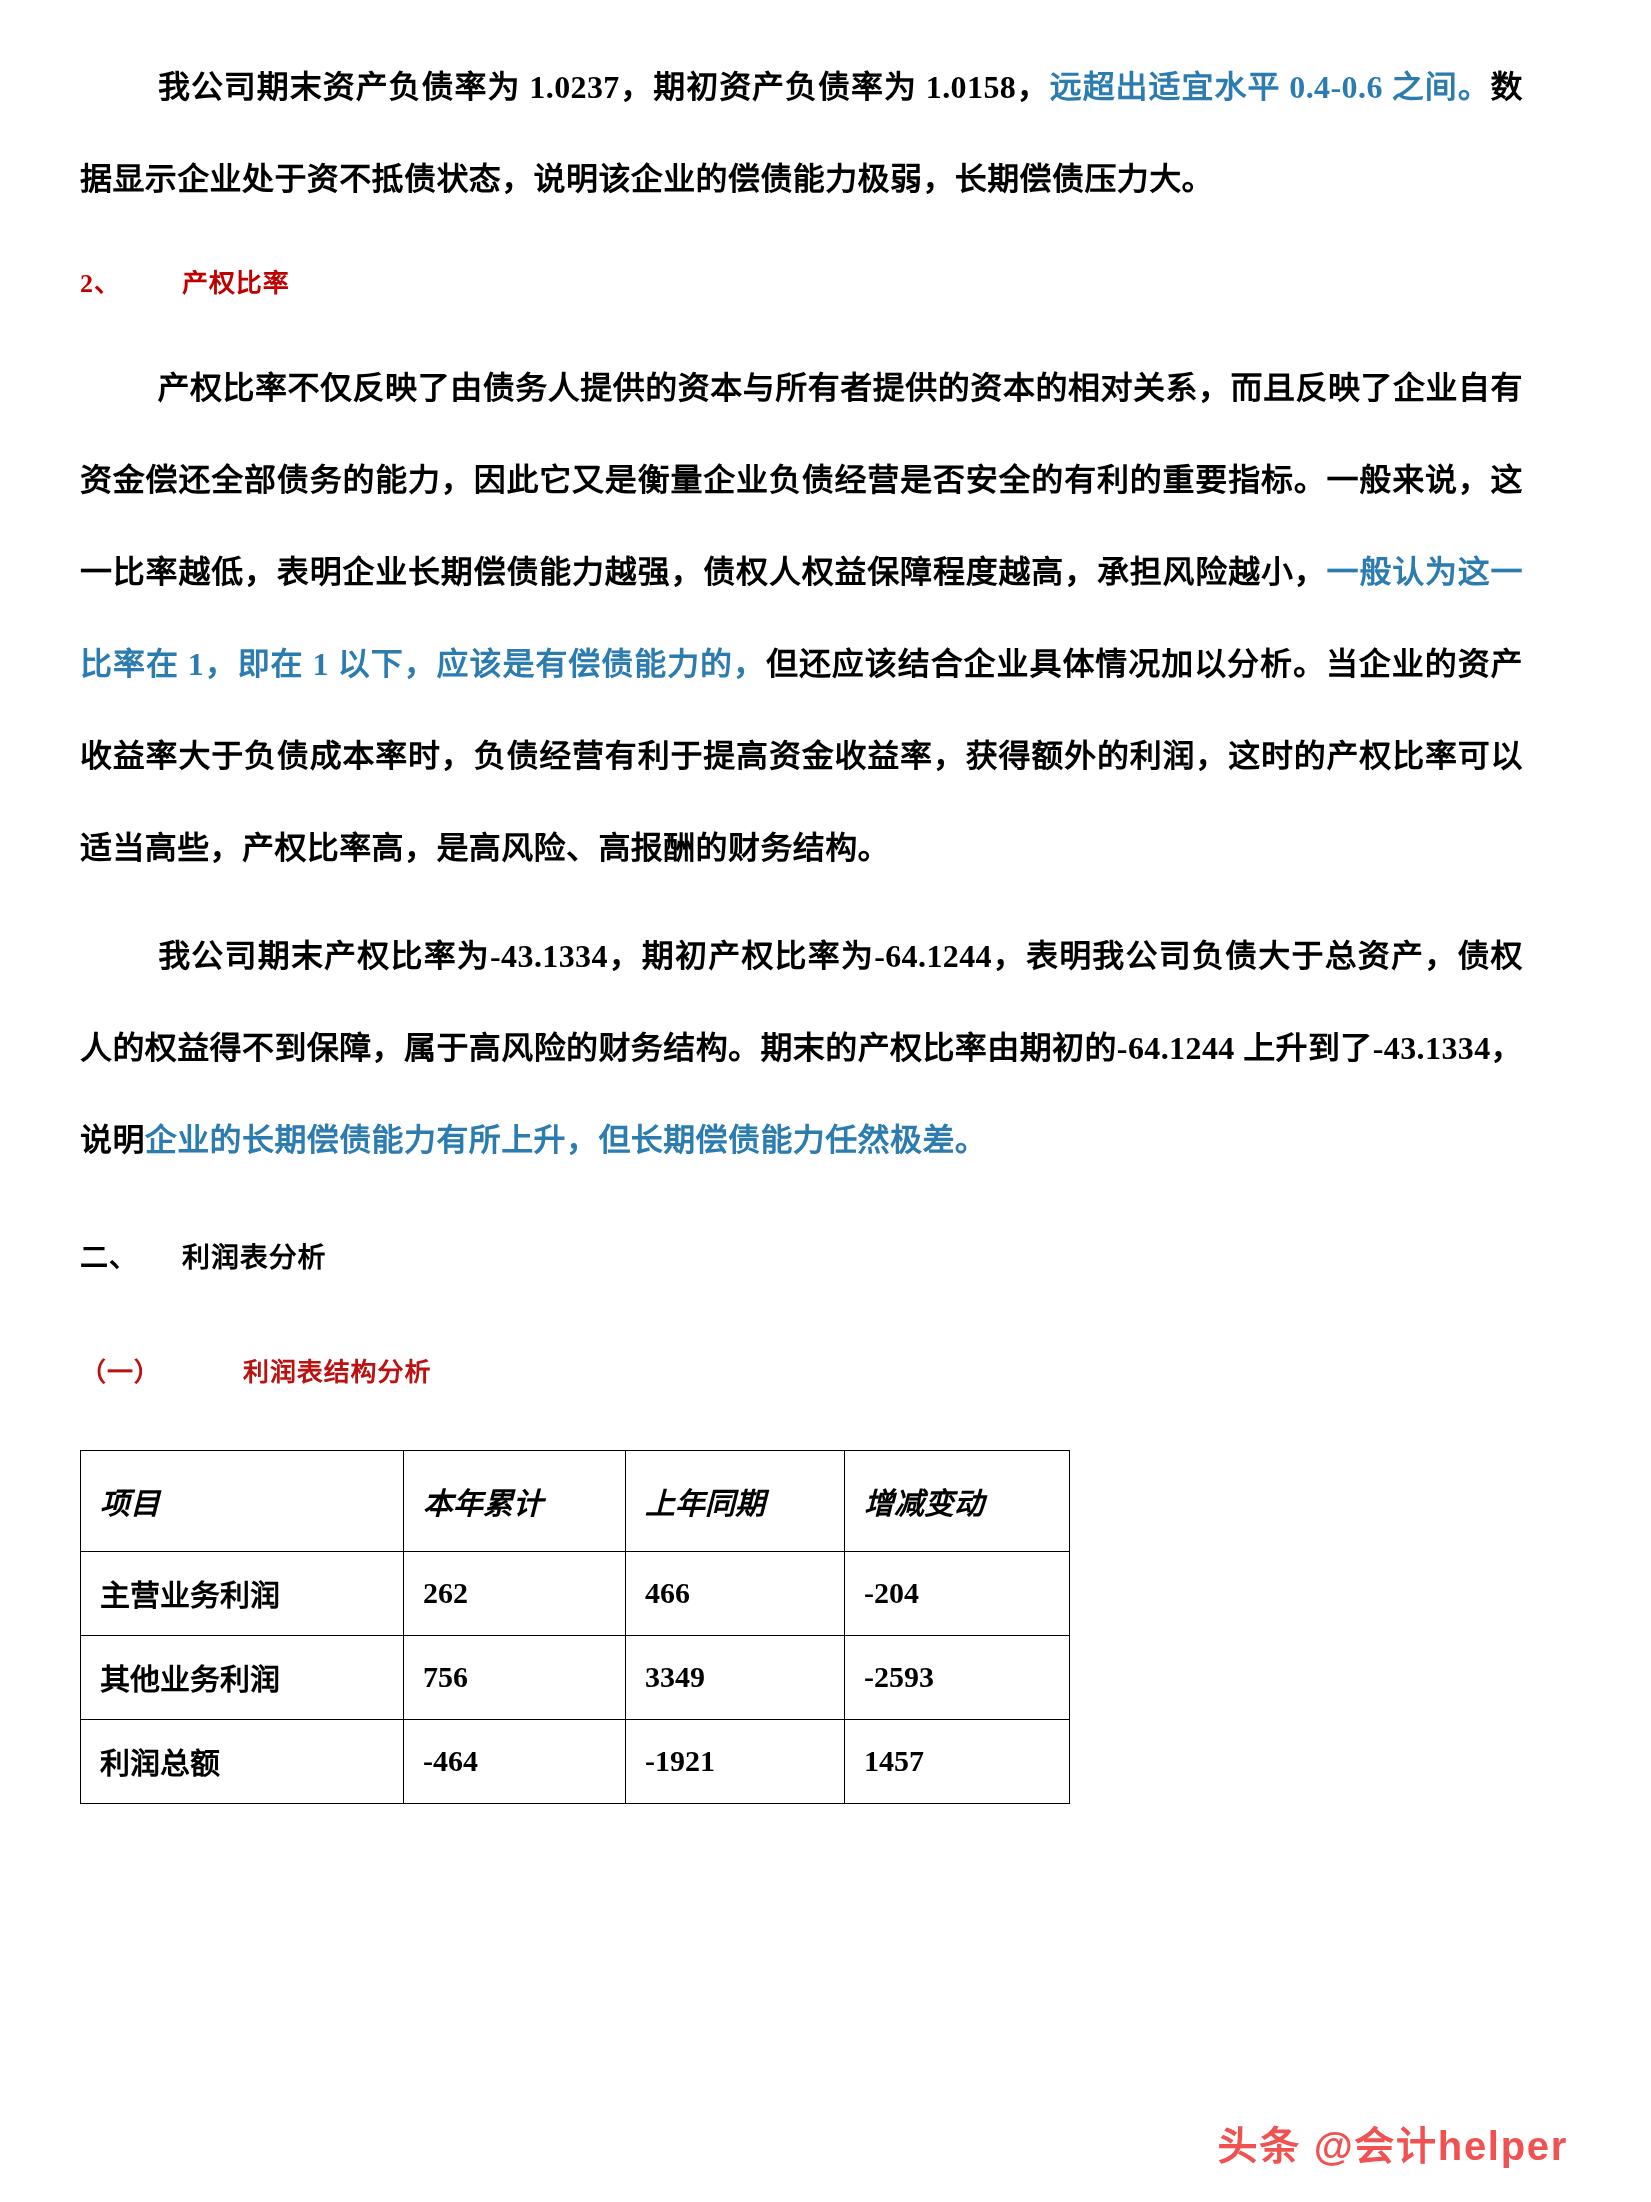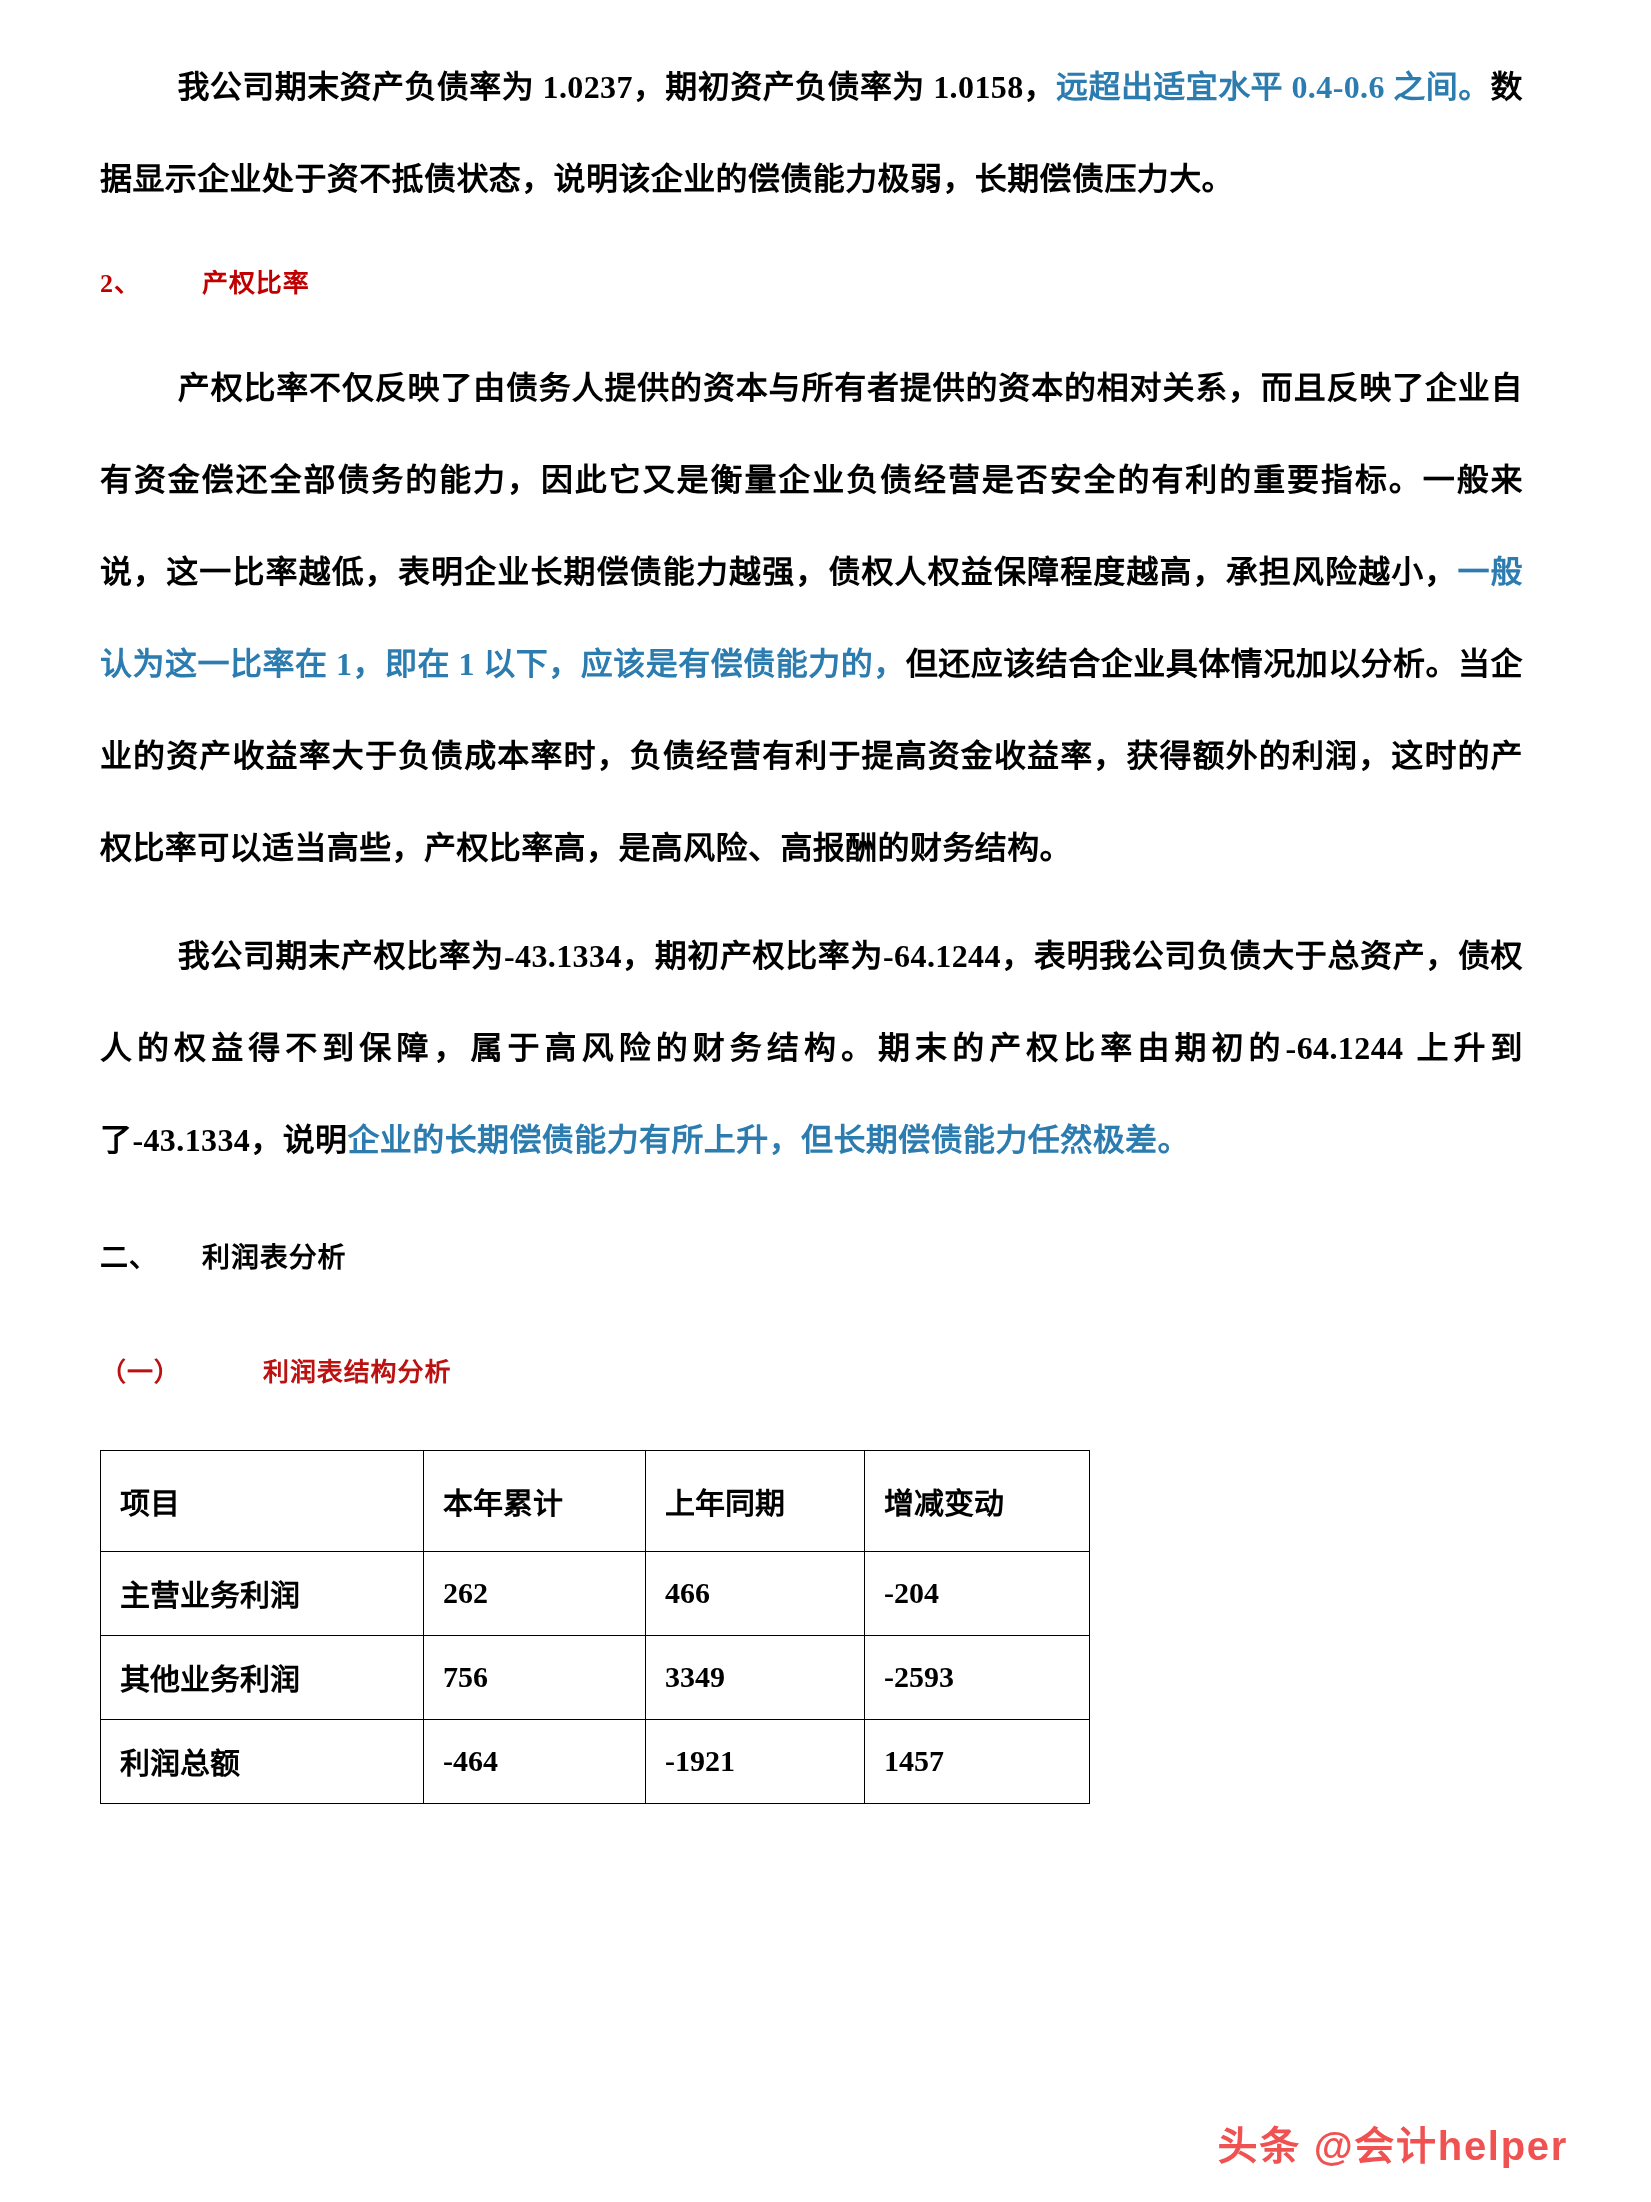--- a/index.html
+++ b/index.html
@@ -14,21 +14,21 @@
     position: relative;
     font-family: "Liberation Serif", "DejaVu Serif", serif;
     color: #000000;
     overflow: hidden;
   }
   .page {
     position: relative;
     width: 1616px;
     height: 2203px;
     box-sizing: border-box;
-    padding: 41px 93px 0 100px;
+    padding: 41px 93px 0 80px;
   }
 
   
   .para {
     font-size: 32px;
     line-height: 92px;
     text-align: justify;
     text-justify: inter-ideograph;
     letter-spacing: 0.4px;
     margin: 0;
@@ -98,20 +98,21 @@
     vertical-align: middle;
     font-family: "Liberation Serif", "DejaVu Serif", serif;
   }
   table.profit td.lbl {
     text-align: left;
   }
   table.profit td.num {
   }
   table.profit tr.head td {
     height: 100px;
+    font-style: italic;
   }
 
   
   .watermark {
     position: absolute;
     right: 48px;
     bottom: 31px;
     font-size: 40px;
     font-weight: 600;
     color: #ef4444;

